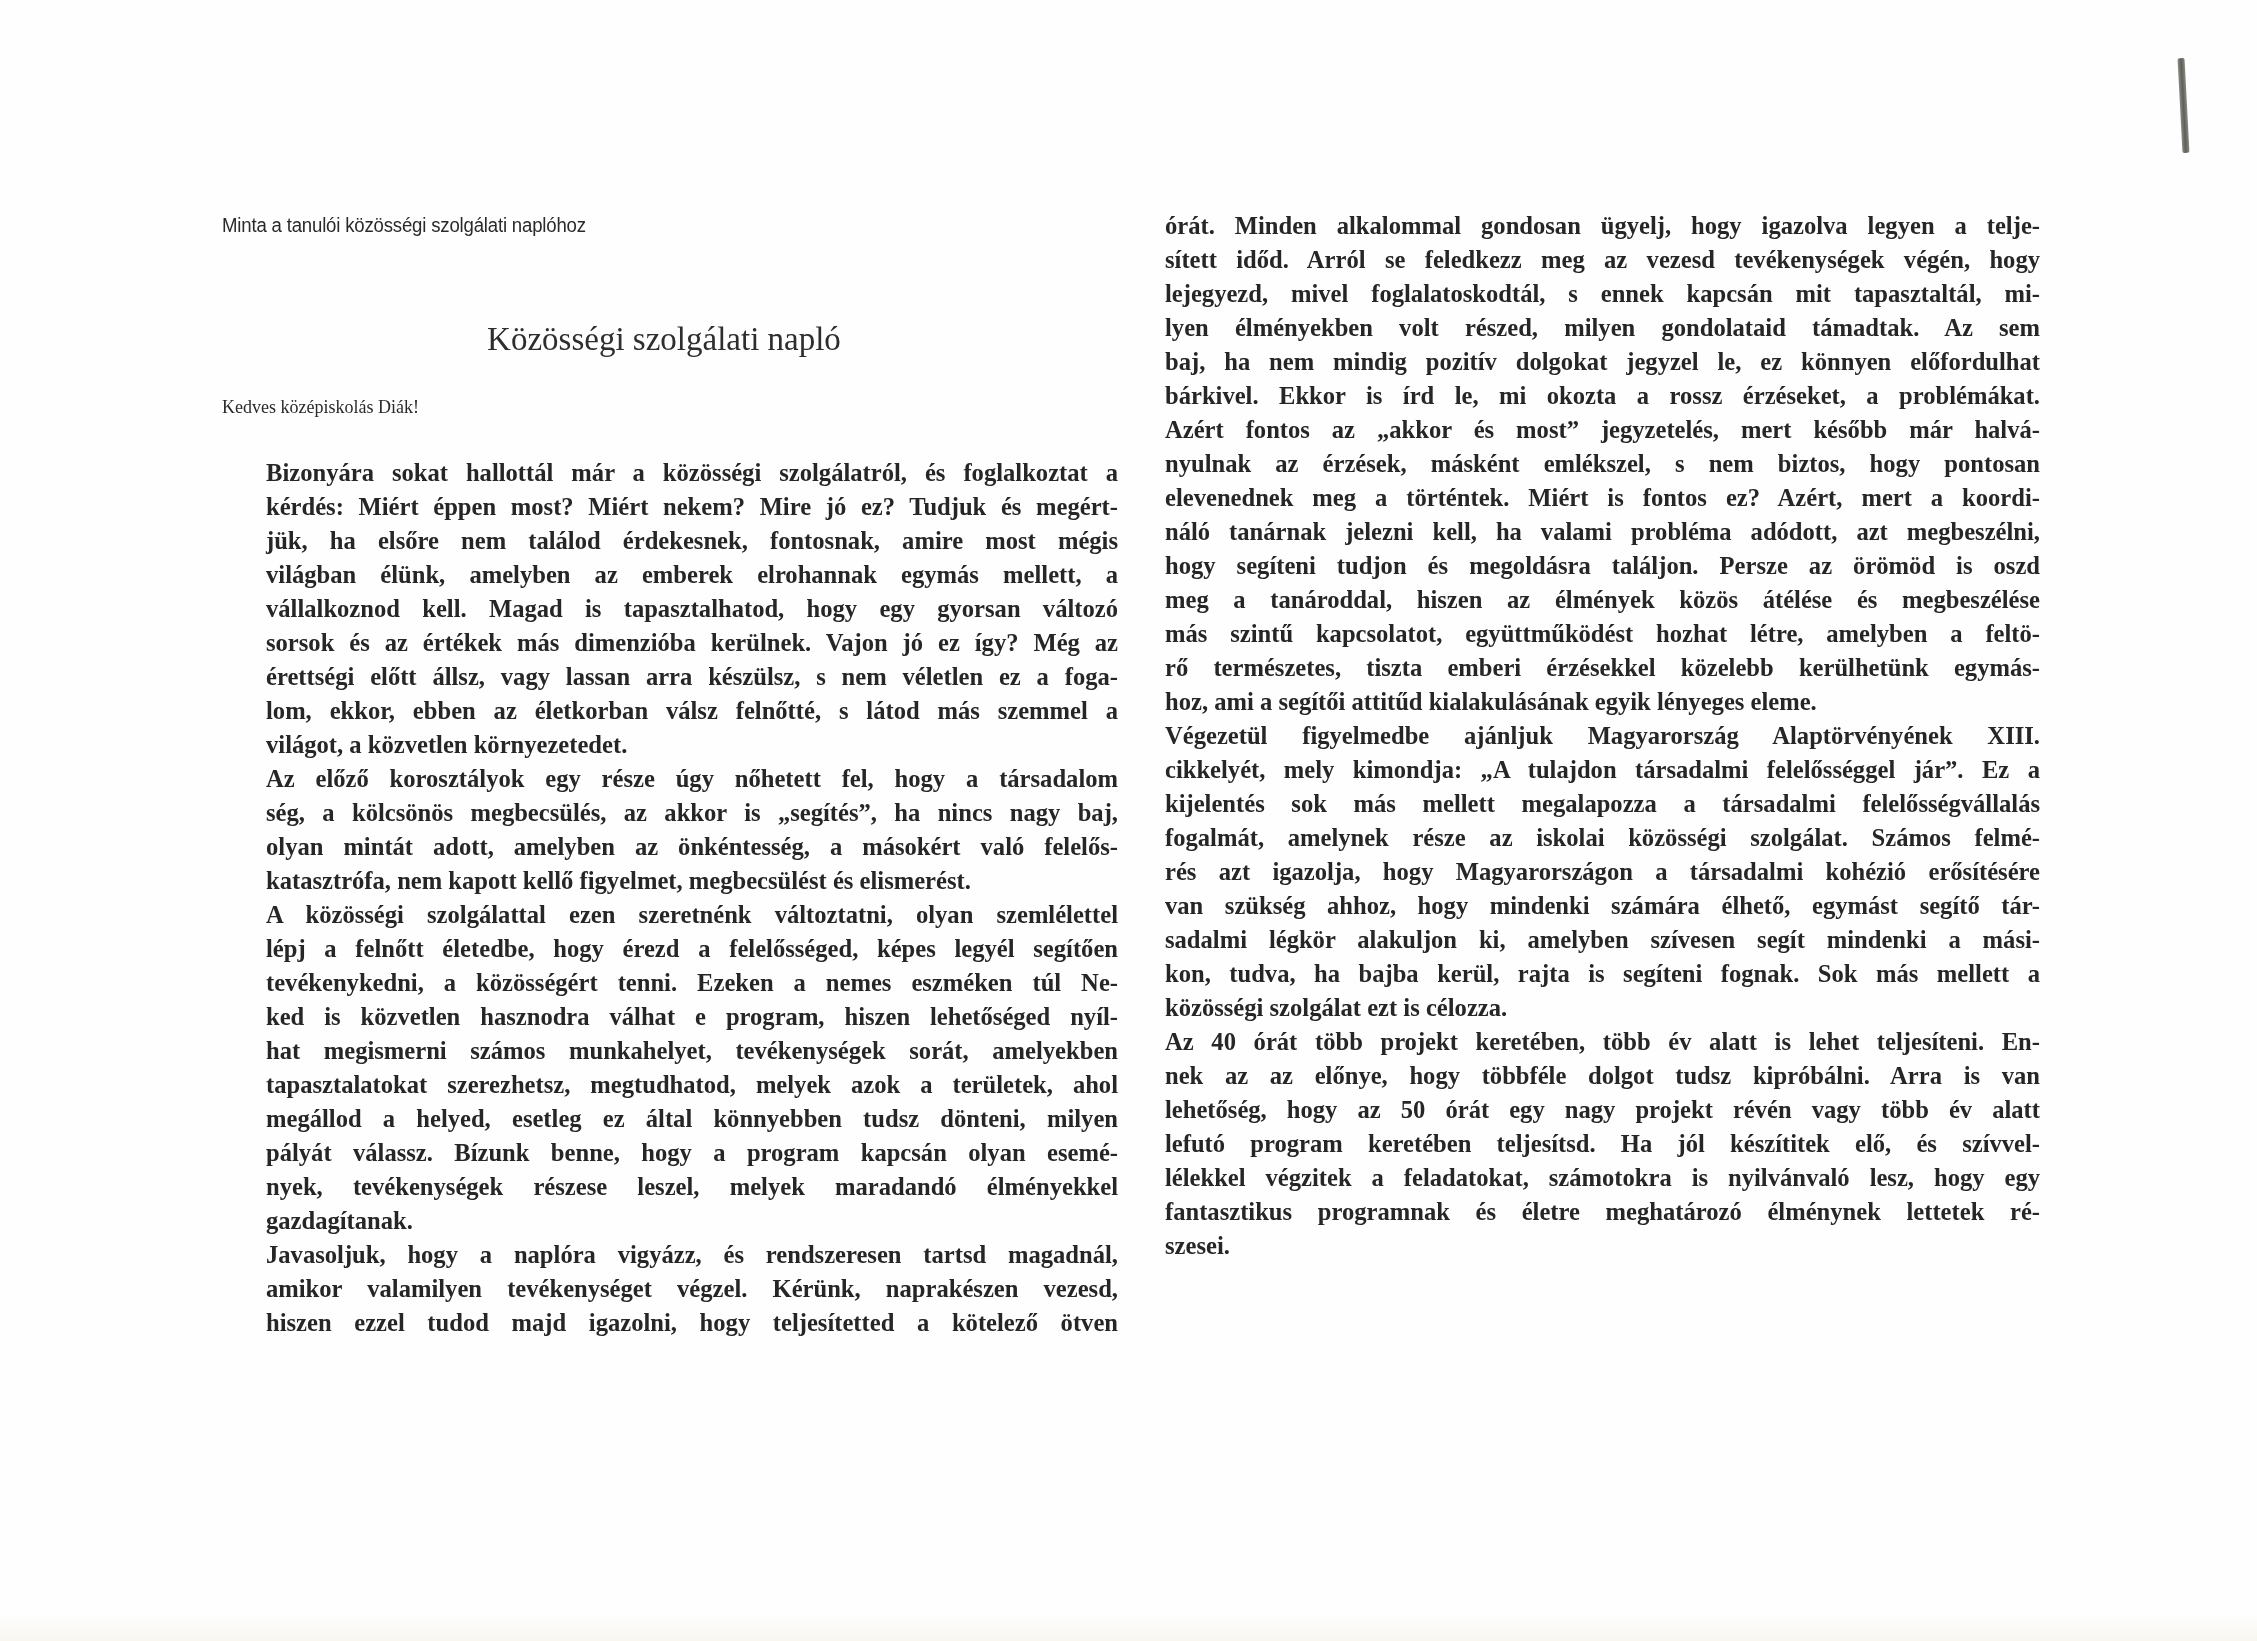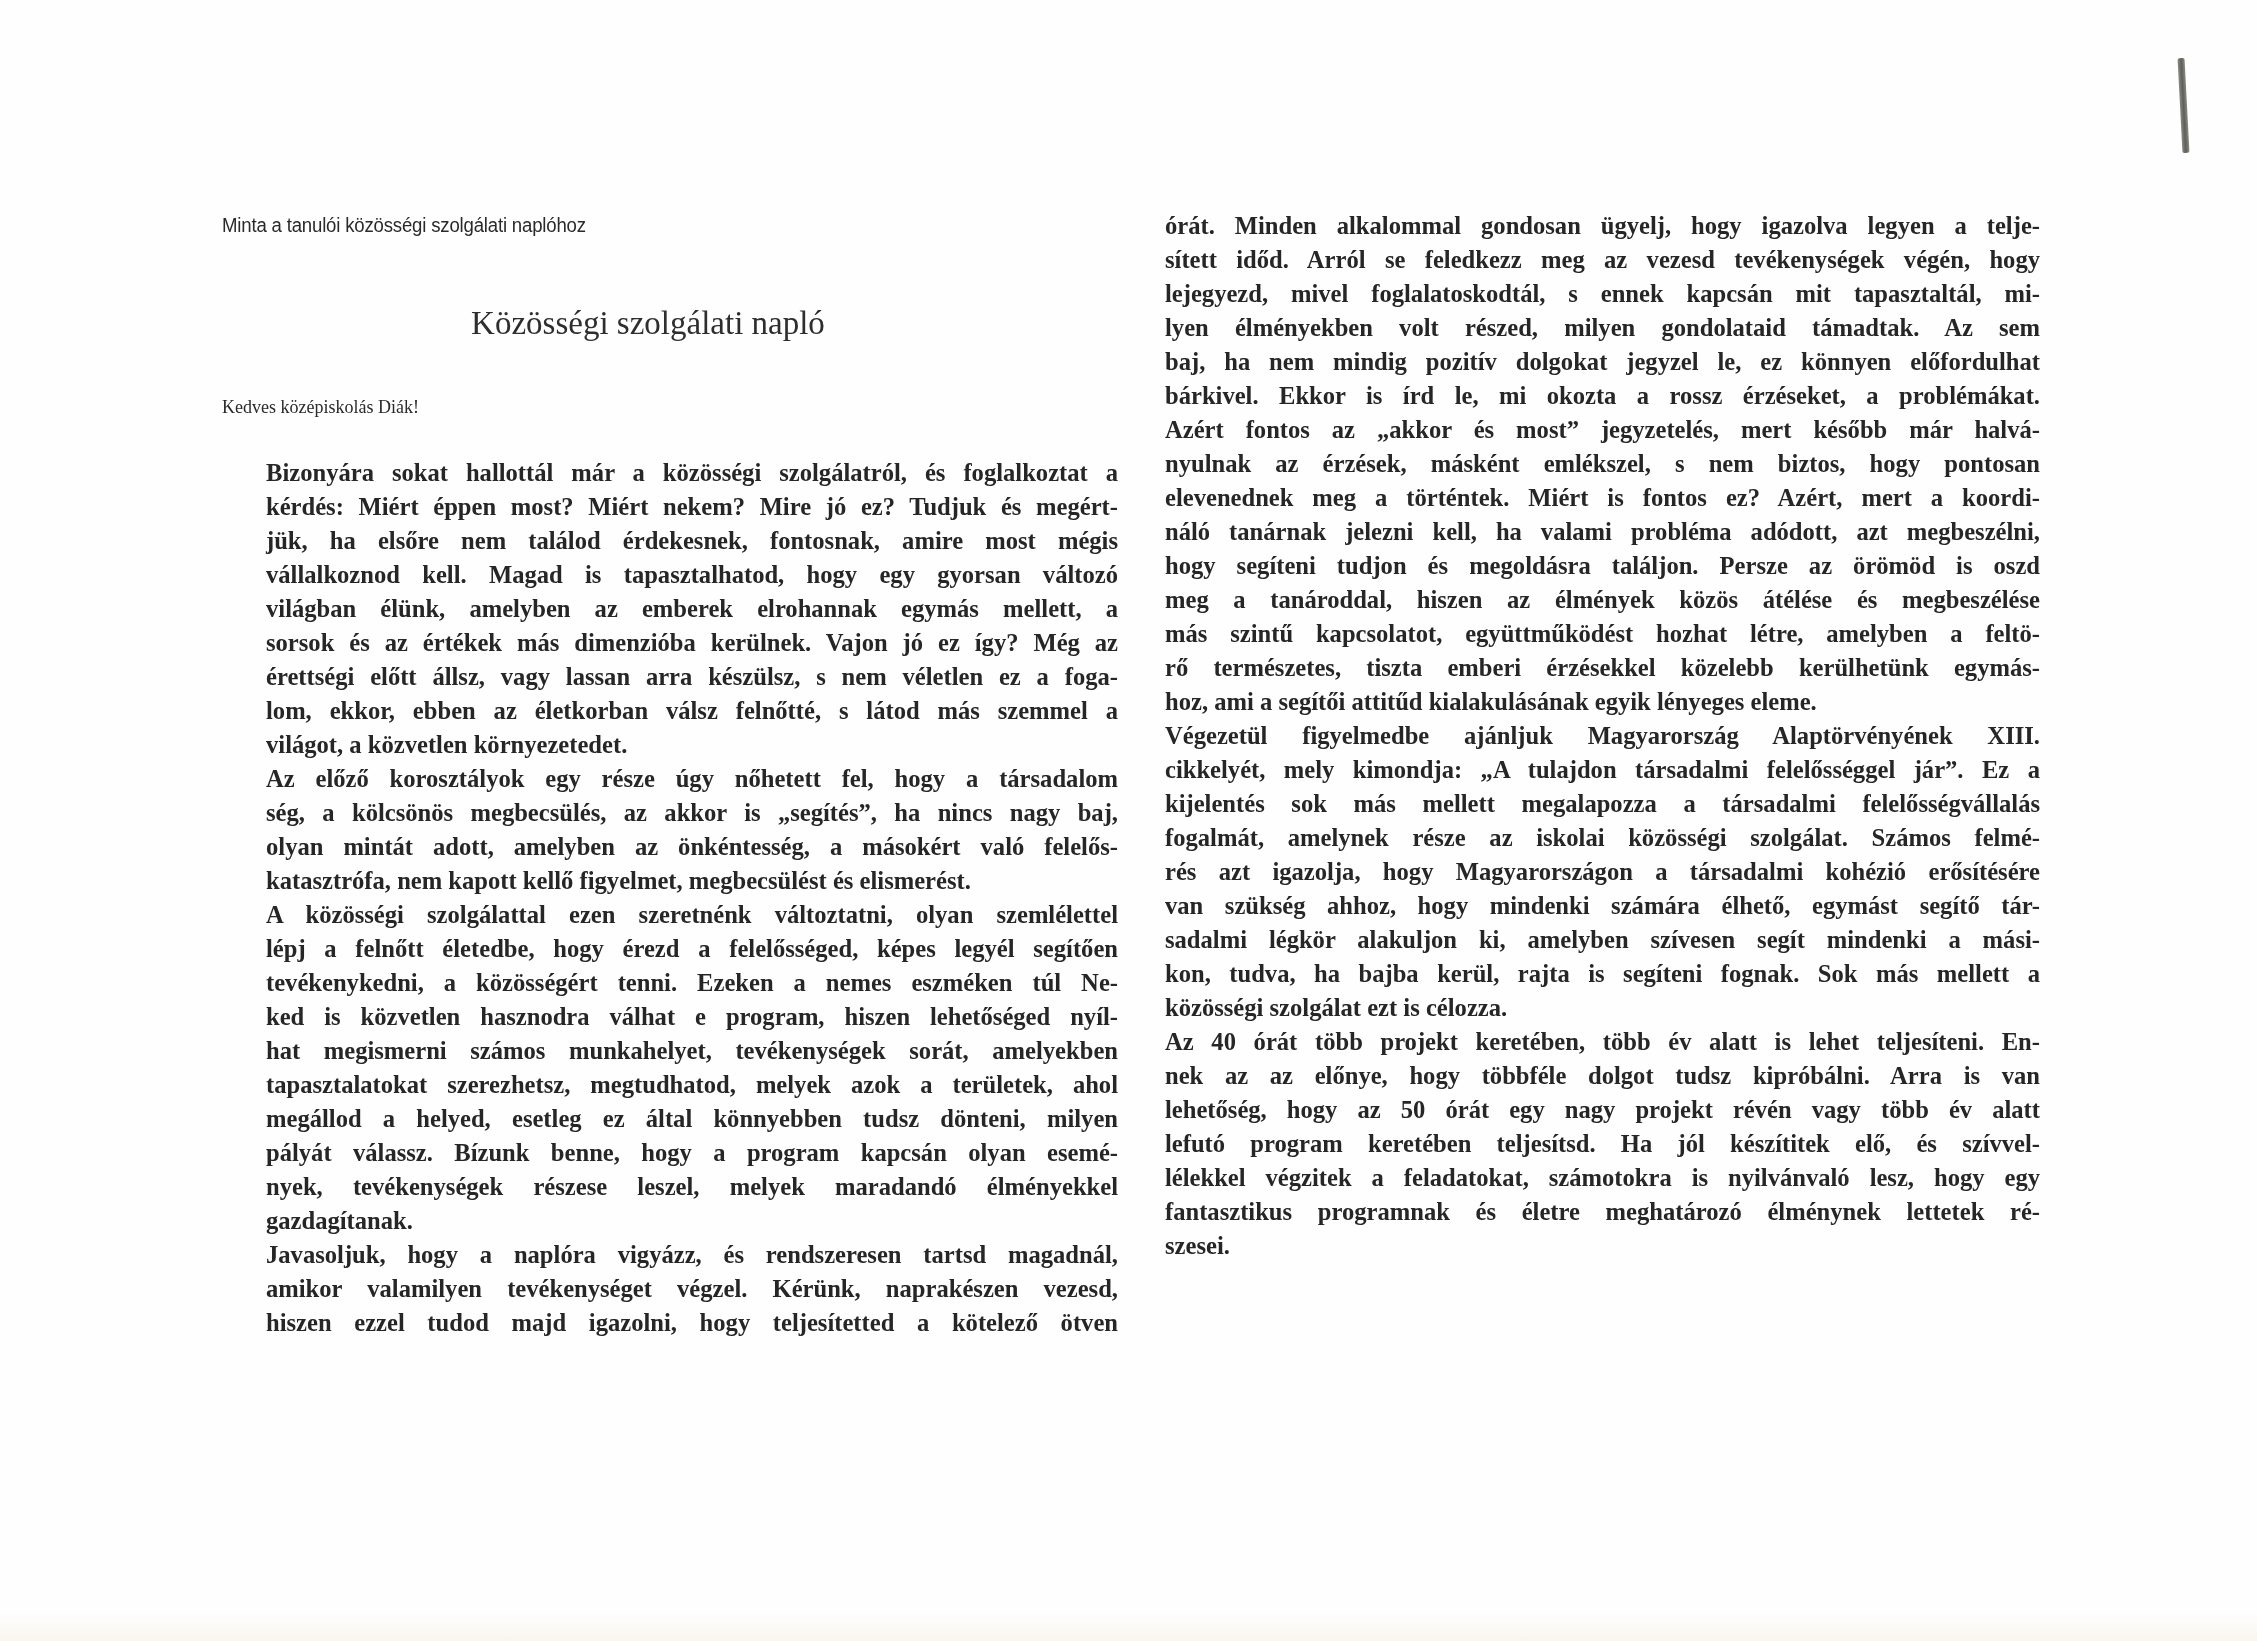--- a/index.html
+++ b/index.html
@@ -29,21 +29,21 @@
     }
     .doc-title {
       position: absolute;
       left: 222px;
       width: 852px;
       top: 305px;
       text-align: center;
       font-size: 33px;
       color: #2e2e2e;
       font-weight: normal;
-      margin: 0;
+      margin: 16px;
     }
     .greeting {
       position: absolute;
       left: 222px;
       top: 397px;
       font-size: 18px;
       color: #2a2a2a;
     }
     .column {
       position: absolute;
@@ -89,22 +89,22 @@
 
 <div>
   <div class="page-header">Minta a tanulói közösségi szolgálati naplóhoz</div>
   <h1 class="doc-title">Közösségi szolgálati napló</h1>
   <div class="greeting">Kedves középiskolás Diák!</div>
 
   <div class="column col-left">
       <span class="line">Bizonyára sokat hallottál már a közösségi szolgálatról, és foglalkoztat a</span>
       <span class="line">kérdés: Miért éppen most? Miért nekem? Mire jó ez? Tudjuk és megért-</span>
       <span class="line">jük, ha elsőre nem találod érdekesnek, fontosnak, amire most mégis</span>
+      <span class="line">világban élünk, amelyben az emberek elrohannak egymás mellett, a</span>
       <span class="line">vállalkoznod kell. Magad is tapasztalhatod, hogy egy gyorsan változó</span>
-      <span class="line">világban élünk, amelyben az emberek elrohannak egymás mellett, a</span>
       <span class="line">sorsok és az értékek más dimenzióba kerülnek. Vajon jó ez így? Még az</span>
       <span class="line">érettségi előtt állsz, vagy lassan arra készülsz, s nem véletlen ez a foga-</span>
       <span class="line">lom, ekkor, ebben az életkorban válsz felnőtté, s látod más szemmel a</span>
       <span class="line last">világot, a közvetlen környezetedet.</span>
       <span class="line">Az előző korosztályok egy része úgy nőhetett fel, hogy a társadalom</span>
       <span class="line">ség, a kölcsönös megbecsülés, az akkor is „segítés”, ha nincs nagy baj,</span>
       <span class="line">olyan mintát adott, amelyben az önkéntesség, a másokért való felelős-</span>
       <span class="line last">katasztrófa, nem kapott kellő figyelmet, megbecsülést és elismerést.</span>
       <span class="line">A közösségi szolgálattal ezen szeretnénk változtatni, olyan szemlélettel</span>
       <span class="line">lépj a felnőtt életedbe, hogy érezd a felelősséged, képes legyél segítően</span>

